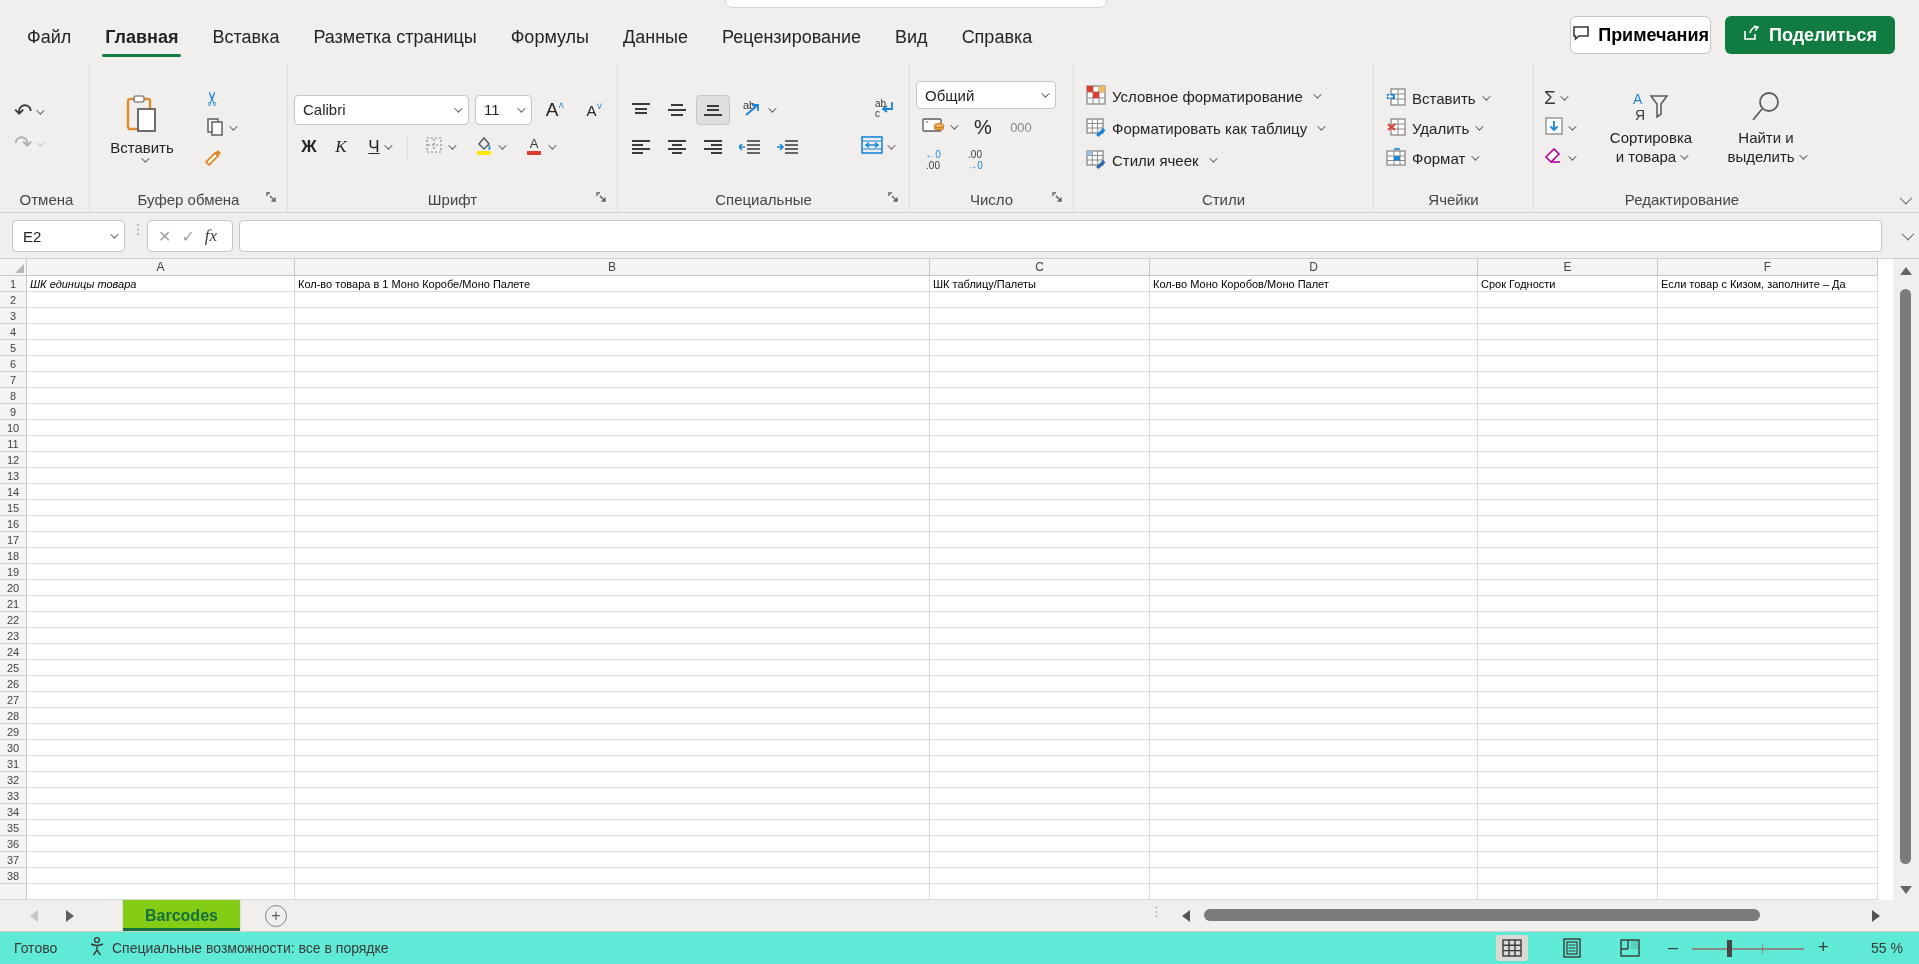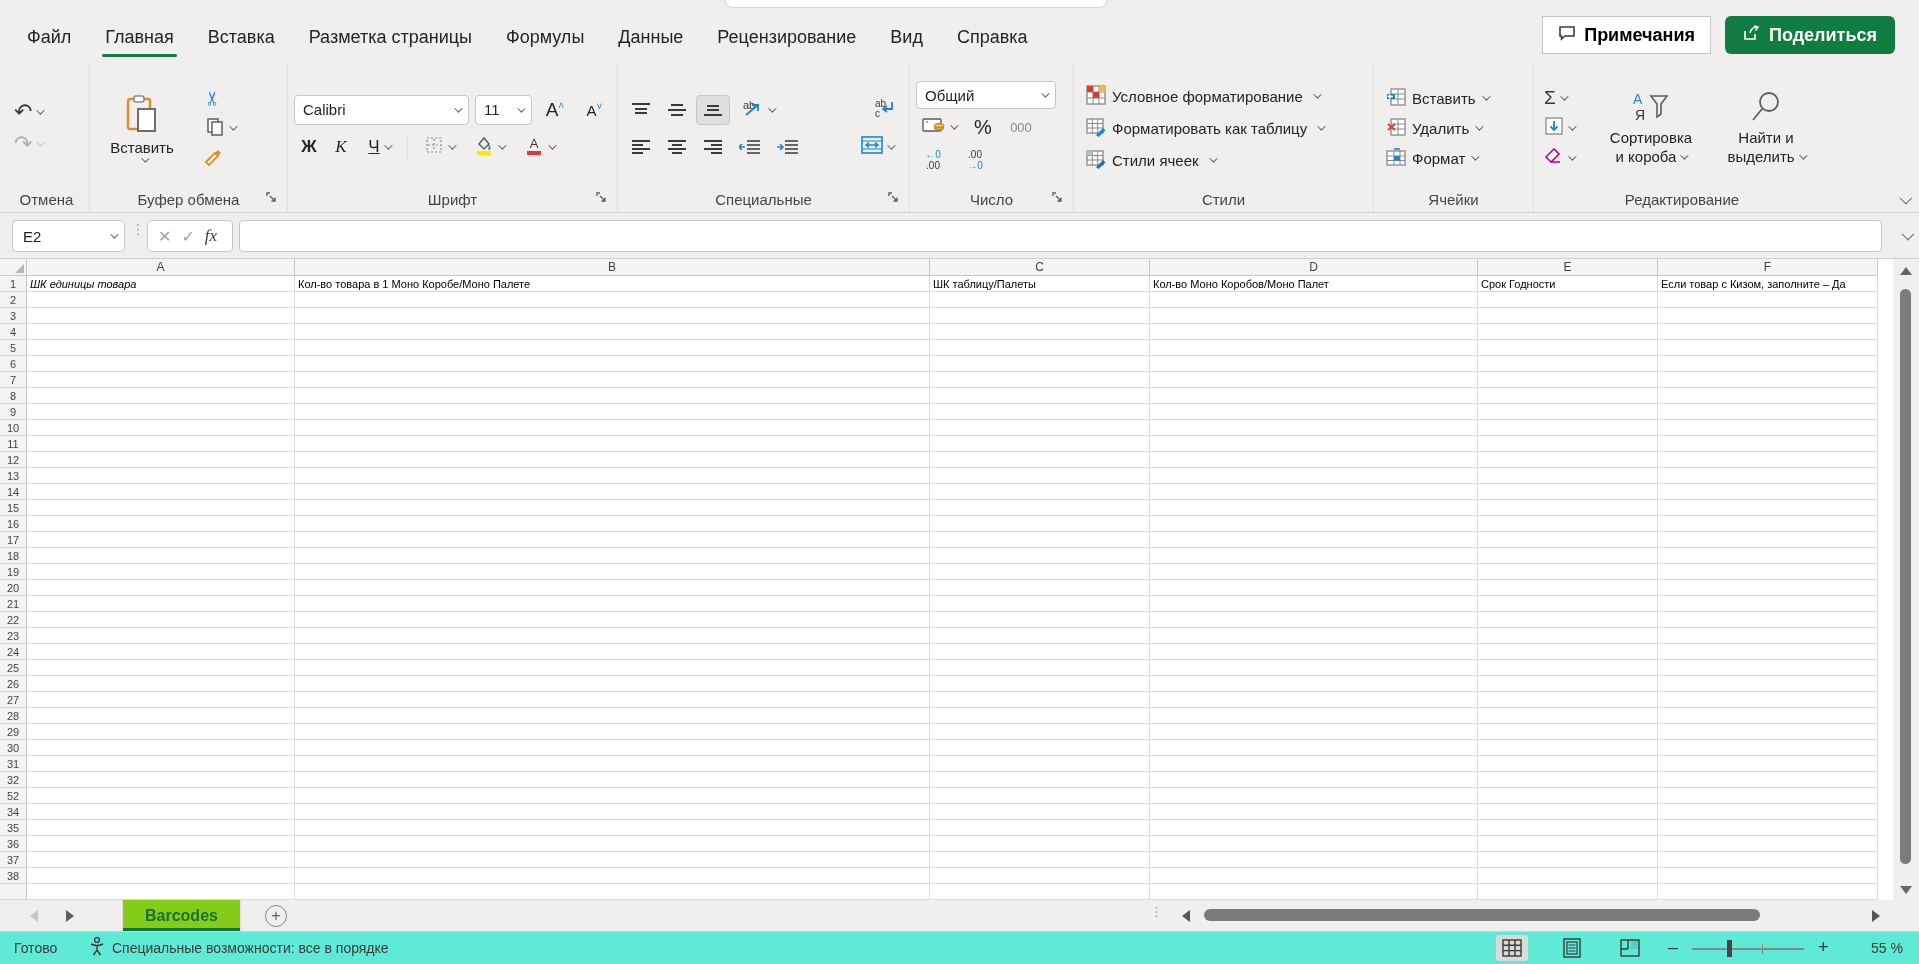--- a/index.html
+++ b/index.html
@@ -7,26 +7,26 @@
   body { font-family:"Liberation Sans", sans-serif; background:#f1efed; color:#252423; }
   .app { position:relative; width:1919px; height:964px; background:#f1efed; }
 
   
   .topbar { position:absolute; left:0; top:0; width:1919px; height:64px; }
   .search-remnant { position:absolute; left:725px; top:-6px; width:382px; height:14px;
     background:#fff; border:1px solid #d8d6d4; border-radius:0 0 8px 8px; }
   .menu { position:absolute; left:10px; top:14px; height:46px; display:flex; align-items:center; }
   .menu-tab { position:relative; padding:0 17px; font-size:18px; height:46px; line-height:46px;
     color:#252423; cursor:pointer; white-space:nowrap; }
-  .menu-tab.active { font-weight:normal; }
+  .menu-tab.active { font-weight:bold; }
   .menu-tab.active::after { content:""; position:absolute; left:14px; right:14px; bottom:3px;
     height:3px; border-radius:2px; background:#127c42; }
   .top-actions { position:absolute; right:24px; top:16px; display:flex; gap:14px; }
-  .btn-comments { display:flex; align-items:center; gap:8px; height:38px; padding:0 15px;
-    background:#fff; border:1px solid #c8c6c4; border-radius:0; font-size:18px; font-weight:bold; }
+  .btn-comments { display:flex; align-items:center; gap:8px; height:38px; padding:0 1px;
+    background:#fff; border:1px solid #c8c6c4; border-radius:6px; font-size:18px; font-weight:bold; }
   .btn-share { display:flex; align-items:center; gap:8px; height:38px; padding:0 18px;
     background:#107C41; color:#fff; border:none; border-radius:6px; font-size:18px; font-weight:bold; }
 
   
   .ribbon { position:absolute; left:0; top:64px; width:1919px; height:149px;
     border-bottom:1px solid #d1cfcd; display:flex; align-items:stretch; padding:0 4px; }
   .rgroup { position:relative; display:flex; flex-direction:column; border-right:1px solid #e1dfdd; padding:6px 6px 0 6px; }
   .rgroup-content { flex:1; display:flex; align-items:center; }
   .rgroup-label { height:26px; display:flex; align-items:center; justify-content:center;
     font-size:15px; color:#484644; position:relative; }
@@ -549,21 +549,21 @@
         <div class="big-btn" style="width:110px">
           <span>
             <svg width="40" height="34" viewBox="0 0 40 34">
                 <text x="2" y="14" font-size="14" fill="#1a86d9" font-family="Liberation Sans">А</text>
                 <text x="4" y="30" font-size="14" fill="#3b3a39" font-family="Liberation Sans">Я</text>
                 <path d="M20 6 h16 l-6 8 v10 l-4 3 V14 z" fill="none" stroke="#605e5c" stroke-width="1.6"></path>
               </svg>
           </span>
           <span>Сортировка</span>
           <span style="display:flex;align-items:center">
-              <span>и короба</span>
+              <span>и товара</span>
               <span class="chv small"></span>
             </span>
         </div>
         <div class="big-btn" style="width:104px">
           <span>
             <svg width="34" height="34" viewBox="0 0 34 34">
                 <circle cx="20" cy="12" r="9" fill="none" stroke="#605e5c" stroke-width="1.8"></circle>
                 <path d="M13 19 L4 30" stroke="#605e5c" stroke-width="1.8"></path>
               </svg>
           </span>
@@ -821,21 +821,21 @@
         <div class="cell" style="left: 1150px; top: 497px; width: 328px; height: 16px;"></div>
         <div class="cell" style="left: 1478px; top: 497px; width: 180px; height: 16px;"></div>
         <div class="cell" style="left: 1658px; top: 497px; width: 220px; height: 16px;"></div>
         <div class="rowhead" style="top: 513px; height: 16px;">32</div>
         <div class="cell" style="left: 27px; top: 513px; width: 268px; height: 16px;"></div>
         <div class="cell" style="left: 295px; top: 513px; width: 635px; height: 16px;"></div>
         <div class="cell" style="left: 930px; top: 513px; width: 220px; height: 16px;"></div>
         <div class="cell" style="left: 1150px; top: 513px; width: 328px; height: 16px;"></div>
         <div class="cell" style="left: 1478px; top: 513px; width: 180px; height: 16px;"></div>
         <div class="cell" style="left: 1658px; top: 513px; width: 220px; height: 16px;"></div>
-        <div class="rowhead" style="top: 529px; height: 16px;">52</div>
+        <div class="rowhead" style="top: 529px; height: 16px;">33</div>
         <div class="cell" style="left: 27px; top: 529px; width: 268px; height: 16px;"></div>
         <div class="cell" style="left: 295px; top: 529px; width: 635px; height: 16px;"></div>
         <div class="cell" style="left: 930px; top: 529px; width: 220px; height: 16px;"></div>
         <div class="cell" style="left: 1150px; top: 529px; width: 328px; height: 16px;"></div>
         <div class="cell" style="left: 1478px; top: 529px; width: 180px; height: 16px;"></div>
         <div class="cell" style="left: 1658px; top: 529px; width: 220px; height: 16px;"></div>
         <div class="rowhead" style="top: 545px; height: 16px;">34</div>
         <div class="cell" style="left: 27px; top: 545px; width: 268px; height: 16px;"></div>
         <div class="cell" style="left: 295px; top: 545px; width: 635px; height: 16px;"></div>
         <div class="cell" style="left: 930px; top: 545px; width: 220px; height: 16px;"></div>

